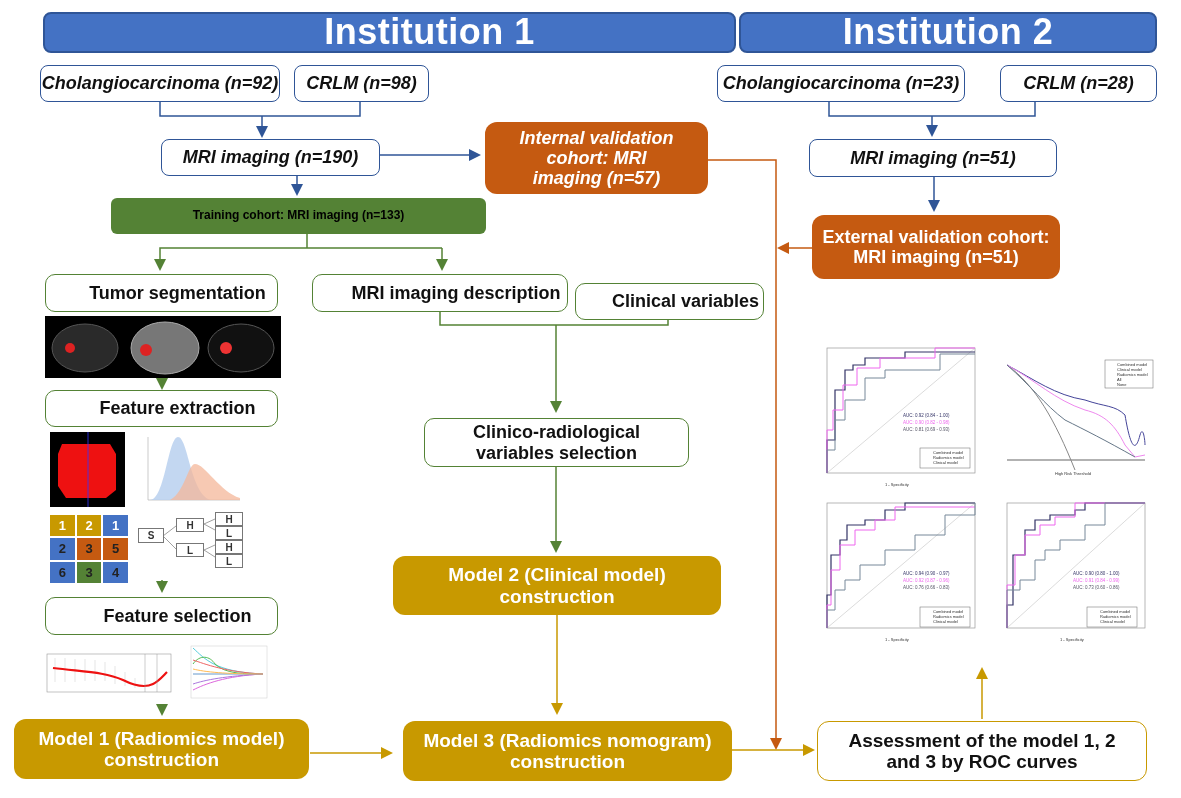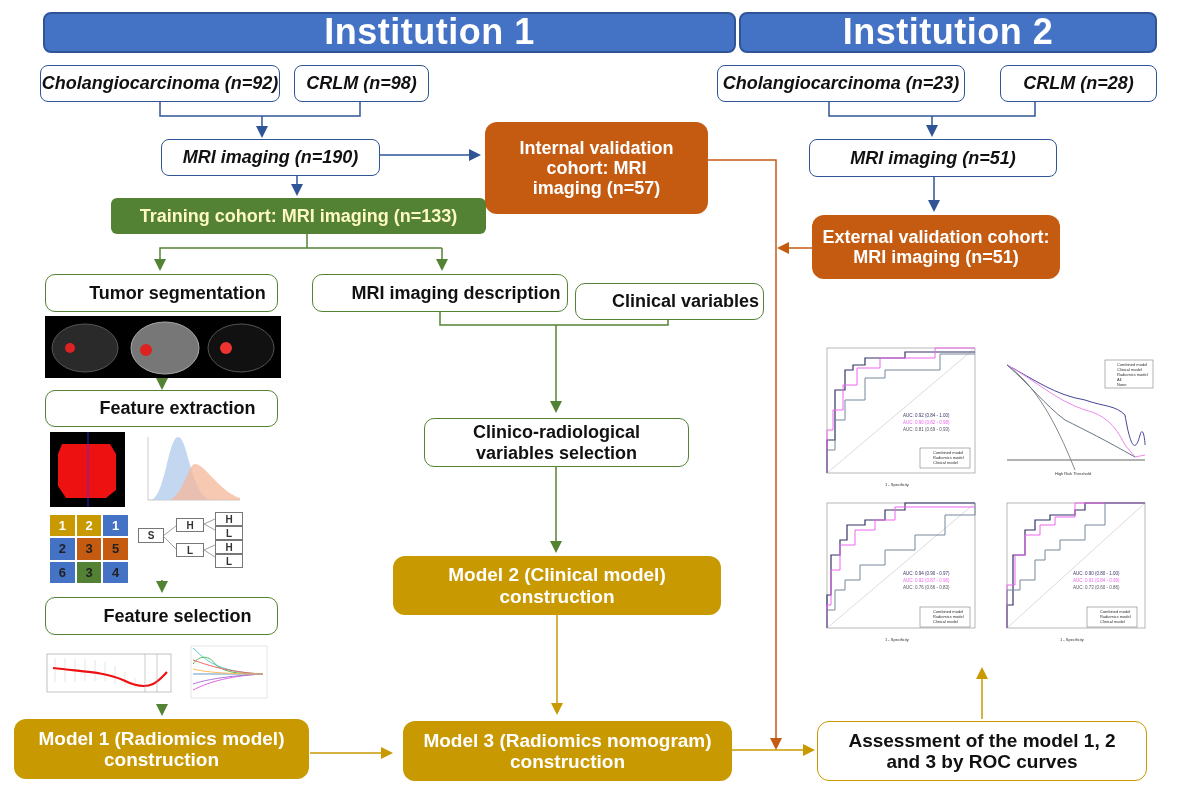--- a/index.html
+++ b/index.html
@@ -1,21 +1,21 @@
 <!DOCTYPE html>
 <html><head>
 <meta charset="utf-8">
 <style>
   html, body { margin:0; padding:0; background:#ffffff; }
   body { width:1181px; height:798px; position:relative; overflow:hidden; font-family:"Liberation Sans", sans-serif; }
   .box { position:absolute; box-sizing:border-box; display:flex; align-items:center; justify-content:center; text-align:center; font-weight:bold; line-height:1.12; }
   .header { background:#4472c4; color:#fff; border:2px solid #2f5597; border-radius:8px; font-size:36px; letter-spacing:0.5px; }
   .wb { background:#fff; border:1.5px solid #2f5597; border-radius:8px; color:#111; font-size:18px;font-style:italic; }
   .gb { background:#fff; border:1.5px solid #548235; border-radius:10px; color:#111; font-size:18px;padding-left:32px; }
-  .green { background:#548235; color:#fef9c3; border-radius:6px; font-size:18px; }
+  .green { background:#548235; color:#000000; border-radius:6px; font-size:12px; }
   .orange { background:#c55a11; color:#fff; border-radius:12px; font-size:18px; }
   .gold { background:#c89900; color:#fff; border-radius:12px; font-size:19px; }
   .yb { background:#fff; border:1.5px solid #c89900; border-radius:12px; color:#111; font-size:19px; }
   svg.lines { position:absolute; left:0; top:0; }
   .thumb { position:absolute; }
   .grid9 { position:absolute; display:grid; grid-template-columns:repeat(3, 1fr); grid-template-rows:repeat(3,1fr); gap:2px; }
   .grid9 div { display:flex; align-items:center; justify-content:center; color:#fff; font-weight:bold; font-size:13px; }
   .tree-node { position:absolute; box-sizing:border-box; border:1px solid #777; background:#fff; font-size:10px; font-weight:bold; display:flex; align-items:center; justify-content:center; color:#333; }
   .panel { position:absolute; background:#fff; }
 </style>
@@ -73,21 +73,21 @@
 <div class="box header" style="left:43px;top:12px;width:693px;height:41px;padding-left:20px;">
   <span style="margin-left:60px;">Institution 1</span>
 </div>
 <div class="box header" style="left:739px;top:12px;width:418px;height:41px;">
   <span>Institution 2</span>
 </div>
 
 <div class="box wb" style="left:40px;top:65px;width:240px;height:37px;">Cholangiocarcinoma (n=92)</div>
 <div class="box wb" style="left:294px;top:65px;width:135px;height:37px;">CRLM (n=98)</div>
 <div class="box wb" style="left:161px;top:139px;width:219px;height:37px;">MRI imaging (n=190)</div>
-<div class="box orange" style="left:485px;top:122px;width:223px;height:92px;padding:0 28px;">Internal validation cohort: MRI imaging (n=57)</div>
+<div class="box orange" style="left:485px;top:122px;width:223px;height:72px;padding:0 28px;font-style:italic;">Internal validation cohort: MRI imaging (n=57)</div>
 <div class="box green" style="left:111px;top:198px;width:375px;height:36px;">Training cohort: MRI imaging (n=133)</div>
 
 <div class="box wb" style="left:717px;top:65px;width:248px;height:37px;">Cholangiocarcinoma (n=23)</div>
 <div class="box wb" style="left:1000px;top:65px;width:157px;height:37px;">CRLM (n=28)</div>
 <div class="box wb" style="left:809px;top:139px;width:248px;height:38px;">MRI imaging (n=51)</div>
 <div class="box orange" style="left:812px;top:215px;width:248px;height:64px;padding:0 10px;">External validation cohort: MRI imaging (n=51)</div>
 
 <div class="box gb" style="left:45px;top:274px;width:233px;height:38px;">Tumor segmentation</div>
 
 <div class="thumb" style="left:45px;top:316px;width:236px;height:62px;background:#000;">

